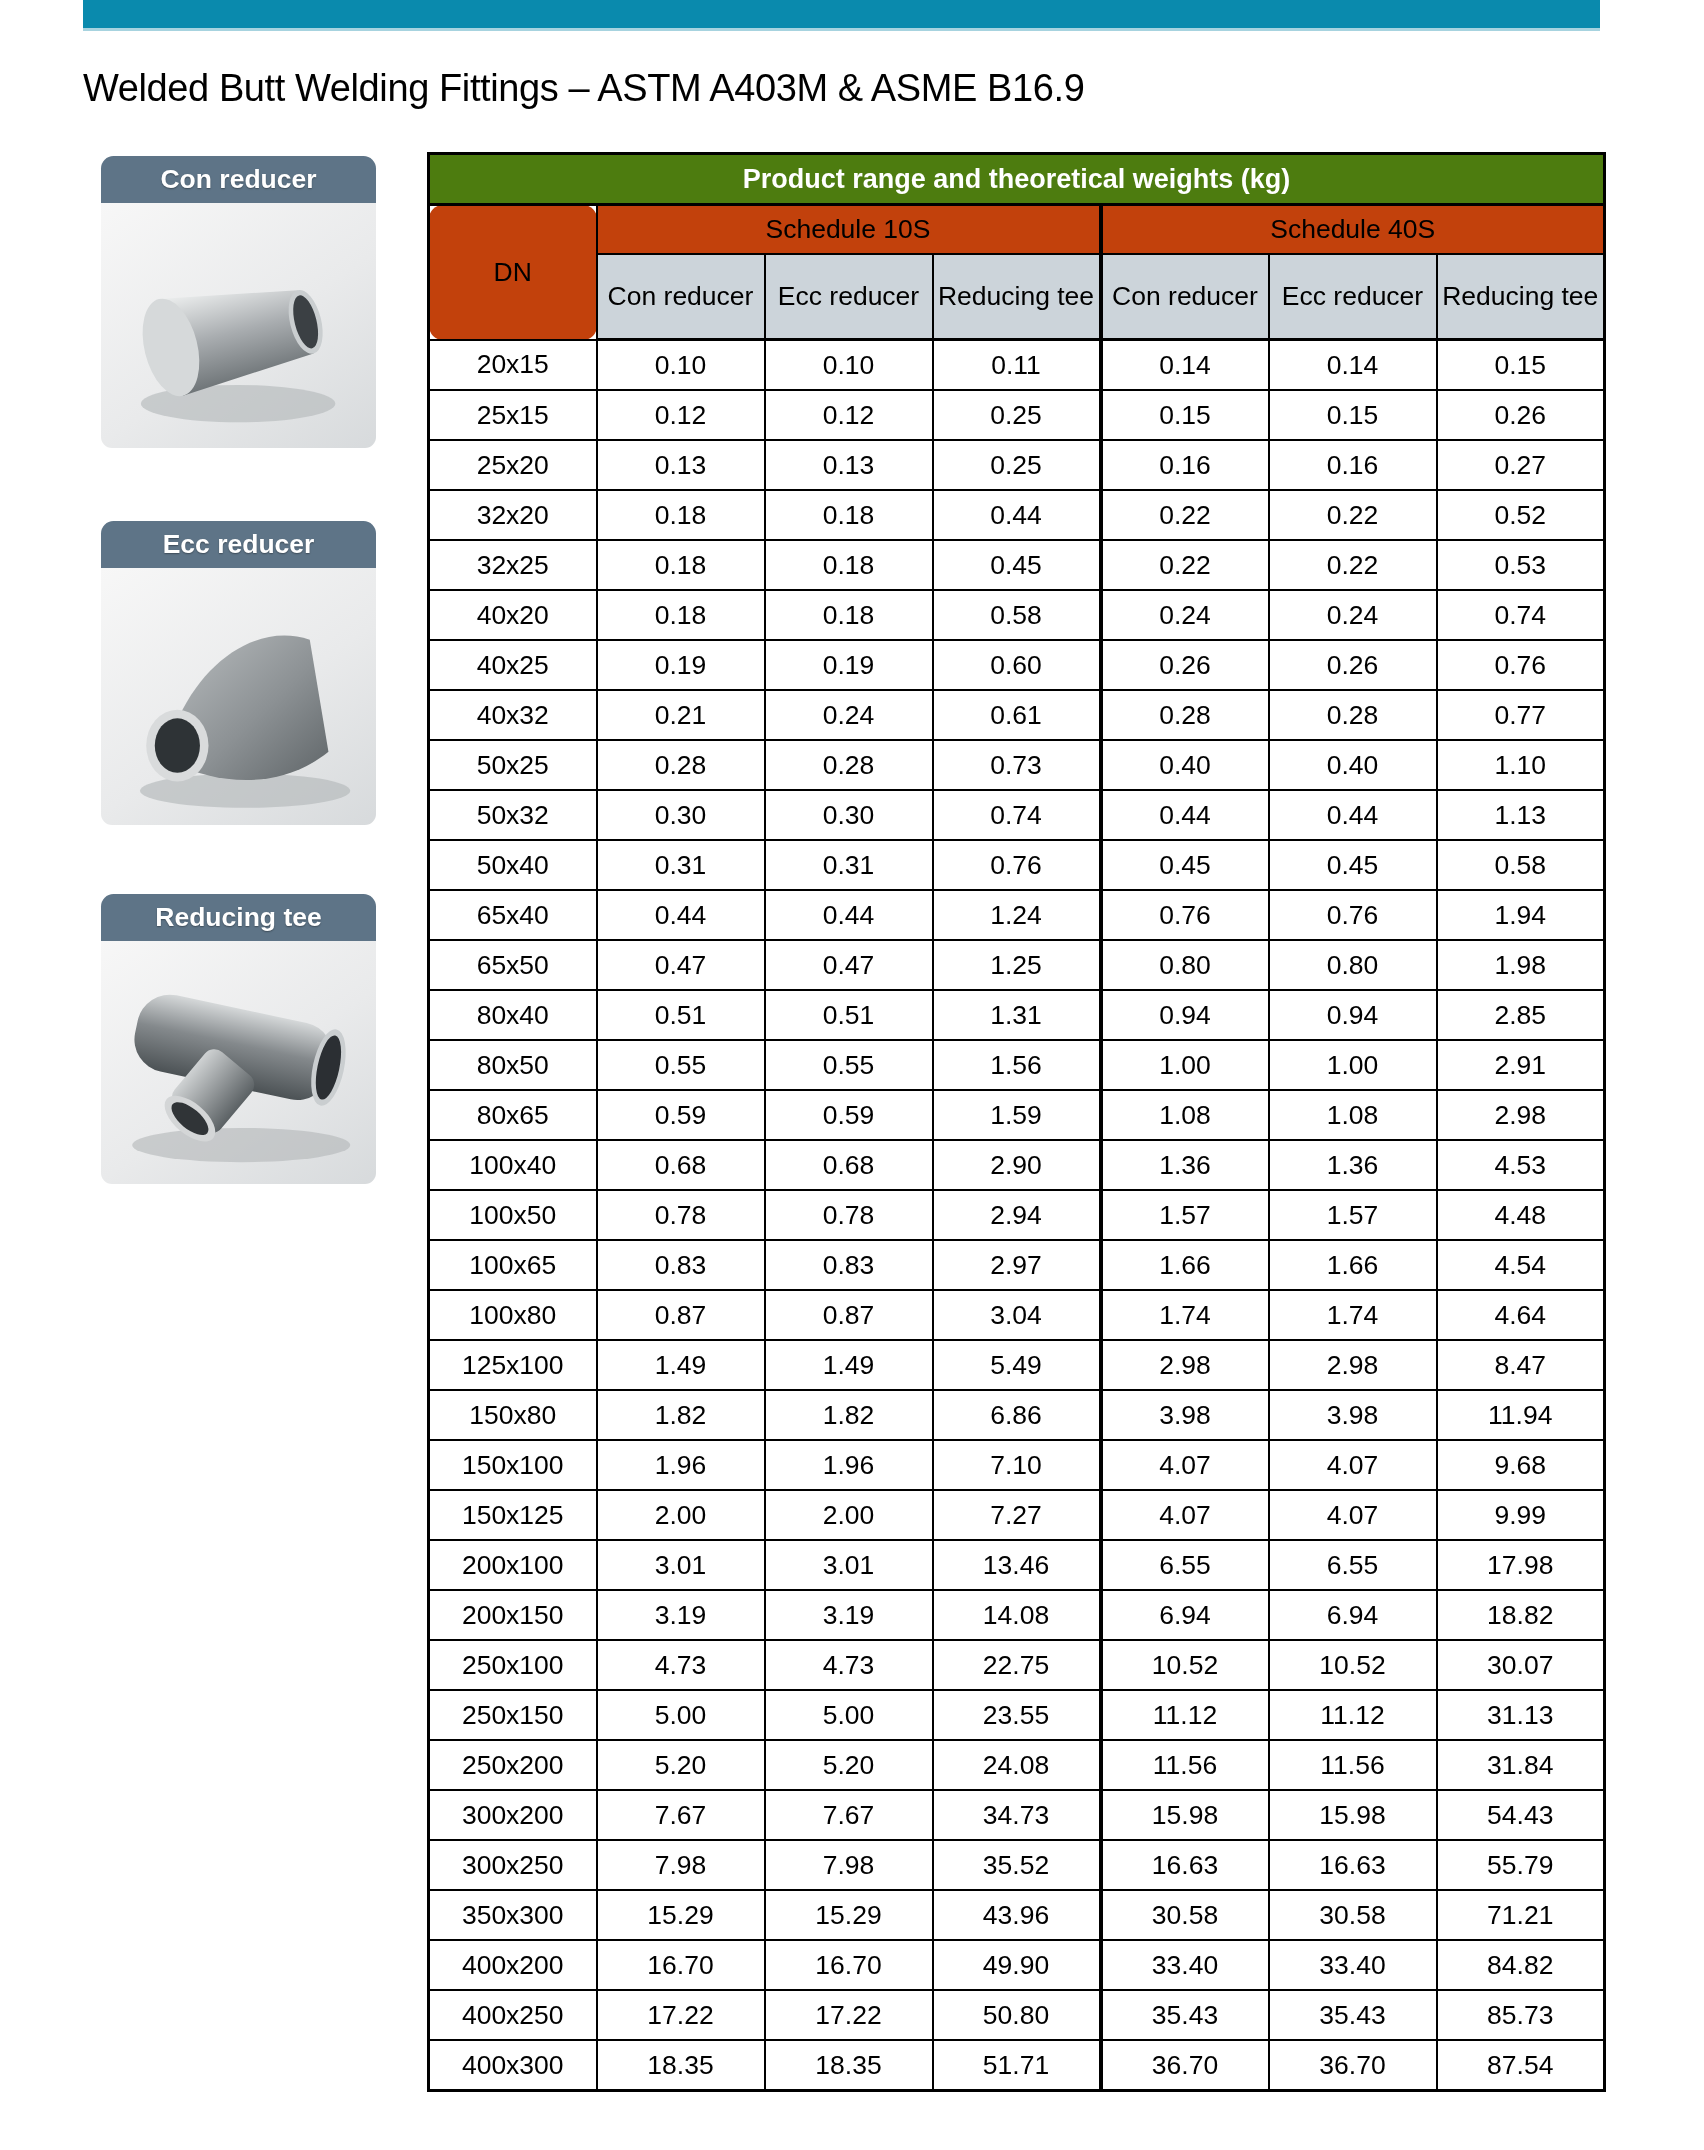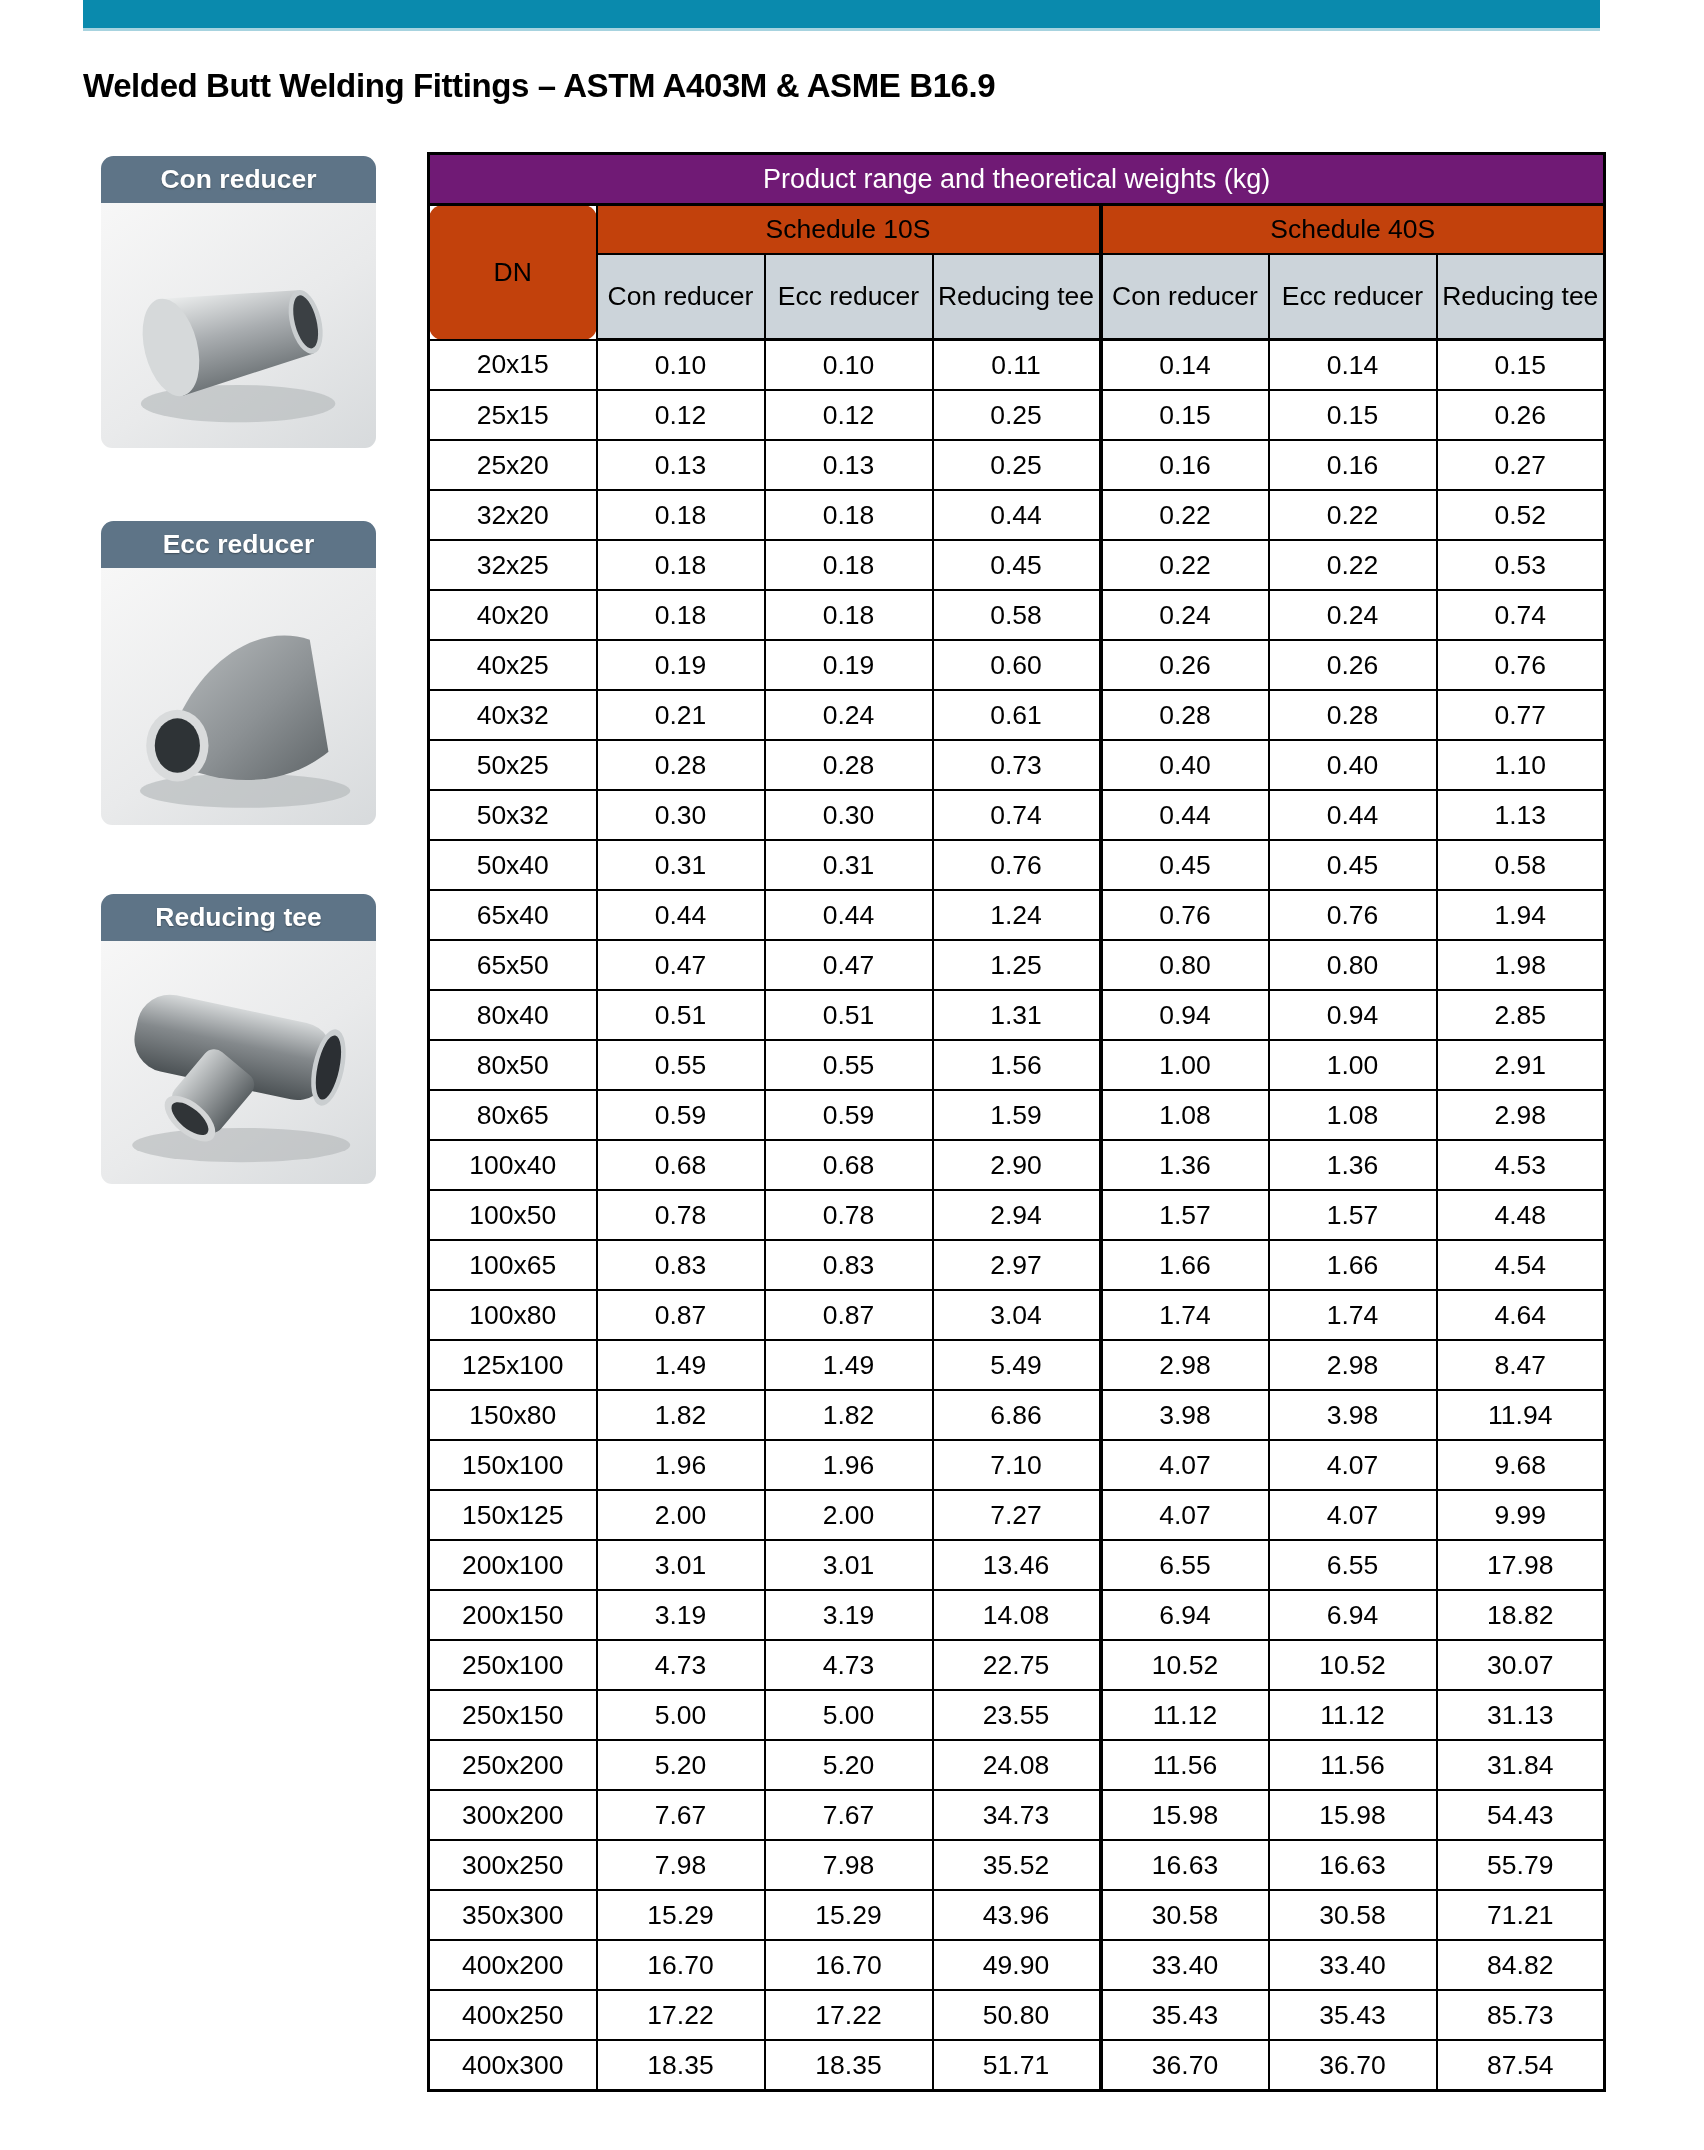--- a/index.html
+++ b/index.html
@@ -5,39 +5,39 @@
   html,body { margin:0; padding:0; background:#ffffff; }
   body { font-family:"Liberation Sans", sans-serif; color:#000; }
   .page { position:relative; width:1705px; height:2151px; background:#ffffff; overflow:hidden; }
 
   
   .top-bar { position:absolute; left:83px; top:0; width:1517px; height:28px;
              background:#0a8aad; border-bottom:3.9px solid #a7d3df; }
 
   
   .page-title { position:absolute; left:83px; top:67px; width:1481px;
-                font-size:33px; font-weight:bold; letter-spacing:-0.4px; }
+                font-size:38px; font-weight:normal; letter-spacing:-0.4px; }
 
   
   .panel { position:absolute; left:101px; width:275px; }
   .panel-header { height:47px; background:#5e7487; border-radius:12.5px 12.5px 0 0;
                   color:#fff; font-size:26.5px; font-weight:bold;
                   display:flex; align-items:center; justify-content:center;
                   text-shadow:0 0.8px 1.6px rgba(0,0,0,.35); }
   .panel-photo { background:linear-gradient(145deg,#f7f7f7 0%,#e9eaeb 55%,#d7dadc 100%);
                  border-radius:0 0 11px 11px; overflow:hidden; }
   .panel-photo svg { display:block; width:100%; height:100%; }
 
   
   table.weights { position:absolute; left:427px; top:152px; width:1174px;
                   border-collapse:collapse; table-layout:fixed;
                   font-size:26.5px; text-align:center; }
   table.weights { border:3.9px solid #000; }
   table.weights th, table.weights td { border:2.3px solid #000; padding:0; font-weight:normal; }
-  tr.title-row th { background:#701a75; color:#ffffff; font-weight:normal; font-size:27px;
+  tr.title-row th { background:#4d7c0f; color:#ffffff; font-weight:bold; font-size:27px;
                     height:48px; border-bottom-width:3.1px; }
   tr.sched-row th { background:#c2410c; height:47px; }
   tr.colhead-row th { background:#ccd4da; height:83px; line-height:1.25; }
   th.dn-head { background:#ccd4da;border-radius:14px; }
   .grp40 { border-left-width:4.7px !important; }
   tr.colhead-row th { border-bottom-width:3.9px; }
   tbody td { height:48px; background:#ffffff; }
 
   
   .footer-note { position:absolute; left:427px; top:2054px; width:1174px;

